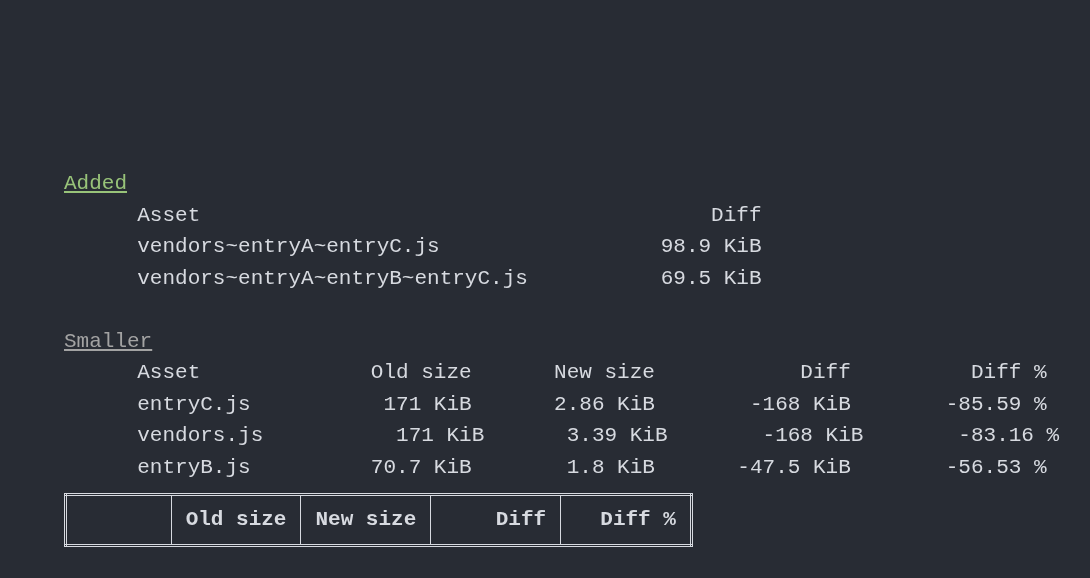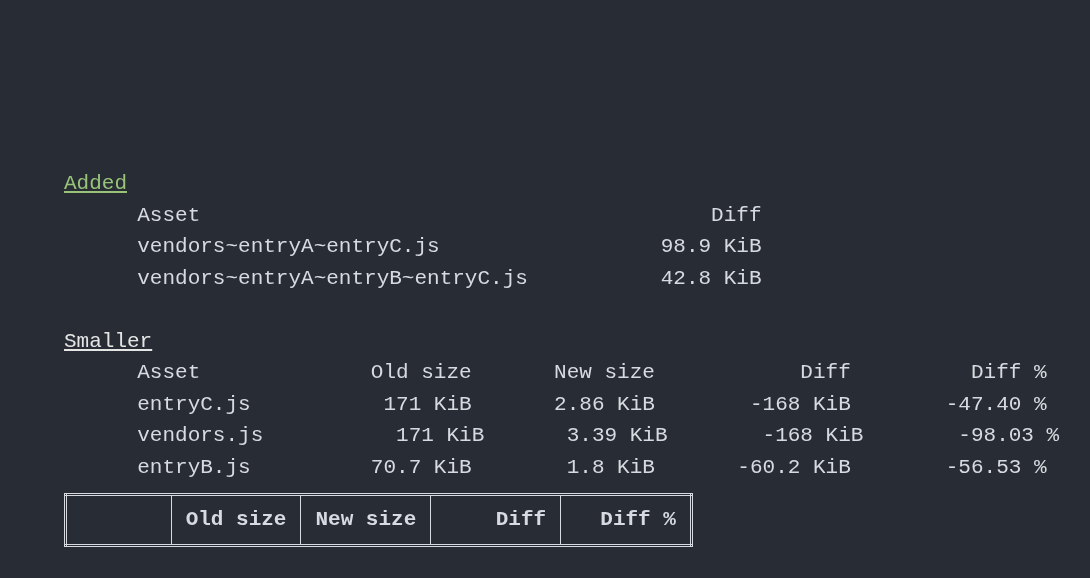--- a/index.html
+++ b/index.html
@@ -11,21 +11,21 @@
       line-height: 1.5;
       padding: 10px 16px;
       white-space: pre;
       width: 1090px;
       height: 578px;
     }
     .sect-head {
       text-decoration: underline;
     }
     .green { color: #98c379; }
-    .red   { color: #e5e5e5; }
+    .red   { color: #a3a3a3; }
     .bold  { font-weight: normal; }
 
     .line { white-space: pre; }
 
     .box-tbl {
       border-collapse: collapse;
       margin-top: 10px;
       margin-left: 16px;
     }
     .box-tbl th, .box-tbl td {
@@ -41,27 +41,27 @@
     .box-tbl td:first-child, .box-tbl th:first-child { text-align: left; }
   </style>
 </head>
 <body>
 
 
 
 <span class="sect-head green">Added</span>
 <span class="line"><span>  </span><span class="bold">Asset                              </span><span class="bold">        Diff</span></span>
 <span class="line"><span>  </span><span>vendors~entryA~entryC.js           </span><span>    98.9 KiB</span></span>
-<span class="line"><span>  </span><span>vendors~entryA~entryB~entryC.js    </span><span>    42.8 KiB</span></span>
+<span class="line"><span>  </span><span>vendors~entryA~entryB~entryC.js    </span><span>    69.5 KiB</span></span>
 
 <span class="sect-head red">Smaller</span>
 <span class="line"><span>  </span><span class="bold">Asset       </span><span class="bold">    Old size</span><span class="bold">    New size</span><span class="bold">         Diff</span><span class="bold">       Diff %</span></span>
-<span class="line"><span>  </span><span>entryC.js   </span><span>     171 KiB</span><span>    2.86 KiB</span><span>     -168 KiB</span><span>     -47.40 %</span></span>
-<span class="line"><span>  </span><span>vendors.js   </span><span>     171 KiB</span><span>    3.39 KiB</span><span>     -168 KiB</span><span>     -98.03 %</span></span>
-<span class="line"><span>  </span><span>entryB.js   </span><span>    70.7 KiB</span><span>     1.8 KiB</span><span>    -60.2 KiB</span><span>     -56.53 %</span></span>
+<span class="line"><span>  </span><span>entryC.js   </span><span>     171 KiB</span><span>    2.86 KiB</span><span>     -168 KiB</span><span>     -85.59 %</span></span>
+<span class="line"><span>  </span><span>vendors.js   </span><span>     171 KiB</span><span>    3.39 KiB</span><span>     -168 KiB</span><span>     -83.16 %</span></span>
+<span class="line"><span>  </span><span>entryB.js   </span><span>    70.7 KiB</span><span>     1.8 KiB</span><span>    -47.5 KiB</span><span>     -56.53 %</span></span>
 <table class="box-tbl">
   <tbody><tr>
     <th>&nbsp;&nbsp;&nbsp;&nbsp;&nbsp;&nbsp;</th>
     <th>Old size</th>
     <th>New size</th>
     <th>    Diff</th>
     <th>  Diff %</th>
   </tr>
 </tbody></table>
 

